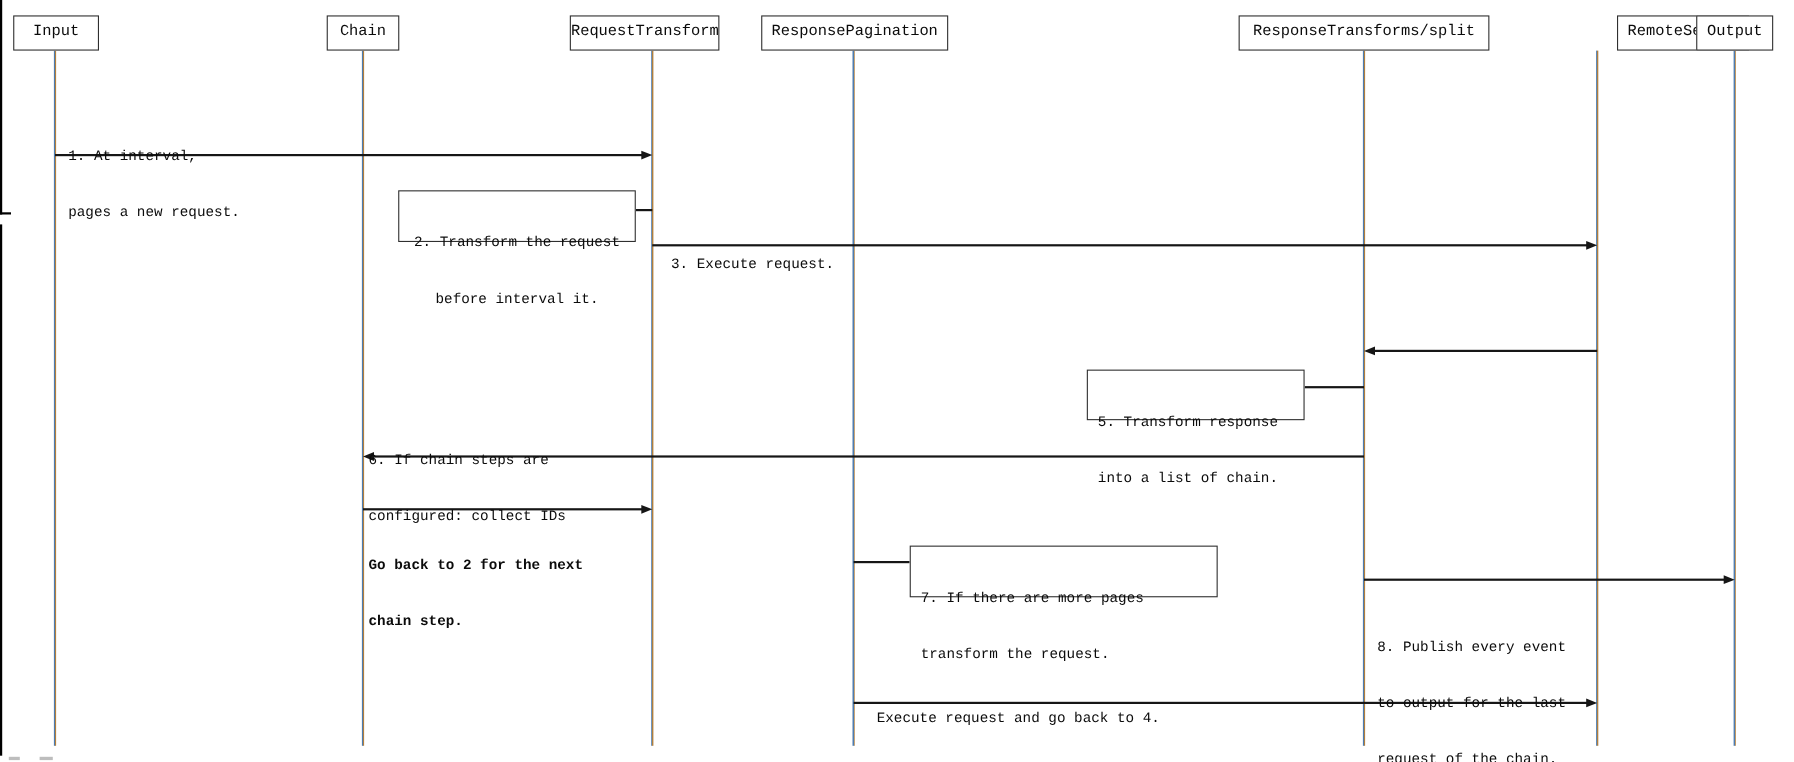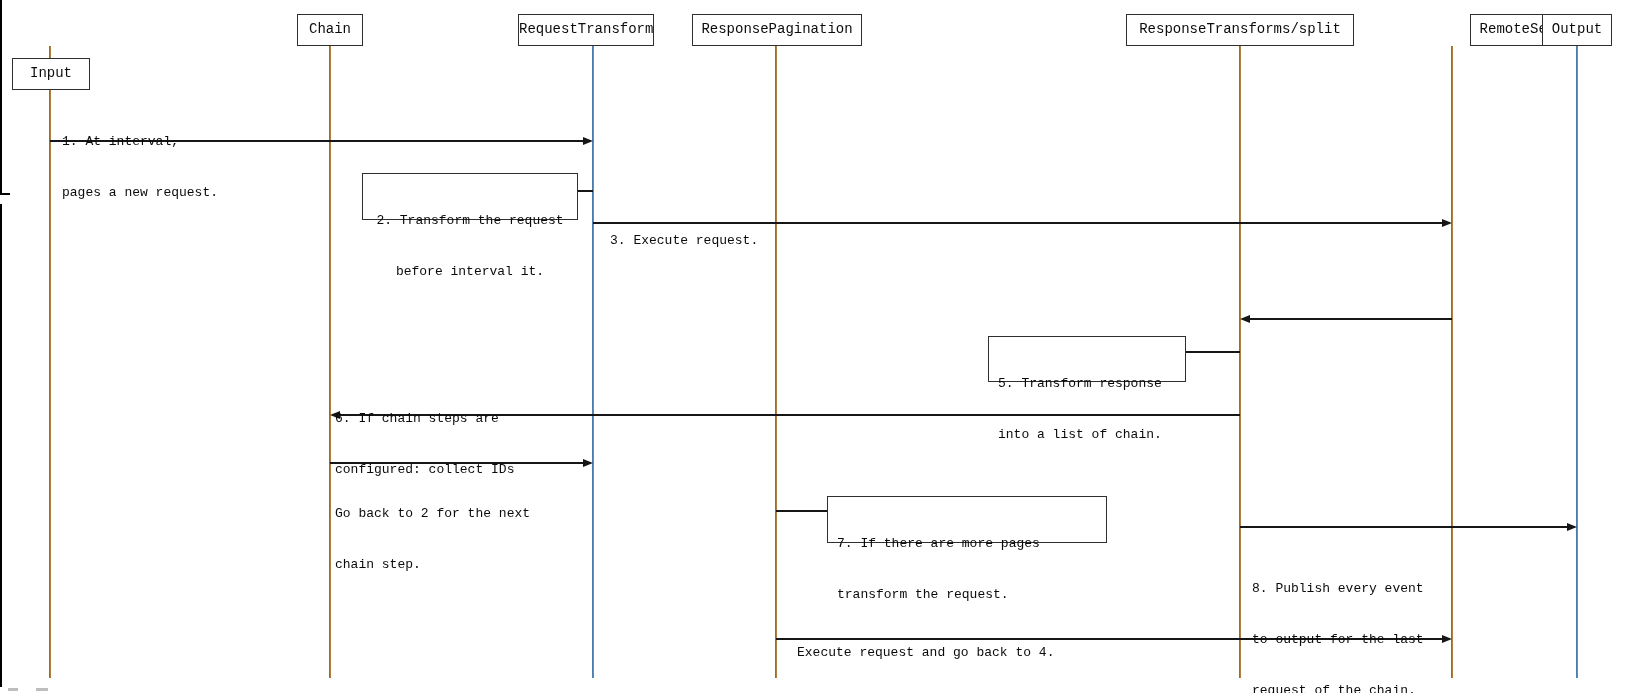--- a/index.html
+++ b/index.html
@@ -100,21 +100,21 @@
     position: absolute;
     background: var(--artifact, #bdbdbd);
     z-index: 7;
   }
 </style>
 </head>
 <body>
 
 <div class="stage">
 
-  <div class="actor" style="left:12px;   width:78px;margin-top:44px;">Input</div>
+  <div class="actor" style="left:12px;   width:78px;">Input</div>
   <div class="actor" style="left:297px;  width:66px;">Chain</div>
   <div class="actor" style="left:518px;  width:136px;">RequestTransform</div>
   <div class="actor" style="left:692px;  width:170px;">ResponsePagination</div>
   <div class="actor" style="left:1126px; width:228px;">ResponseTransforms/split</div>
   <div class="actor" style="left:1470px; width:120px;">RemoteServer</div>
   <div class="actor" style="left:1542px; width:70px;">Output</div>
 
   <div class="lifeline" style="left:49px;"></div>
   <div class="lifeline" style="left:329px;"></div>
   <div class="lifeline" style="left:592px;"></div>
@@ -153,21 +153,21 @@
 
   <div class="label" style="left:335px; top:376px;">
     <div>6. If chain steps are</div>
     <div>configured: collect IDs</div>
   </div>
   <div class="hline" style="left:339px; top:414px; width:901px;"></div>
   <div class="ah-l" style="left:330px; top:411px;"></div>
 
   <div class="hline" style="left:330px; top:462px; width:254px;"></div>
   <div class="ah-r" style="left:583px; top:459px;"></div>
-  <div class="label" style="left:335px; top:471px;">
+  <div class="label" style="left:335px; top:471px;font-weight:bold;">
     <div>Go back to 2 for the next</div>
     <div>chain step.</div>
   </div>
 
   <div class="hline" style="left:776px; top:510px; width:51px;"></div>
   <div class="note" style="left:827px; top:496px; width:280px; height:47px;">
     <div>7. If there are more pages</div>
     <div>transform the request.</div>
   </div>
 

